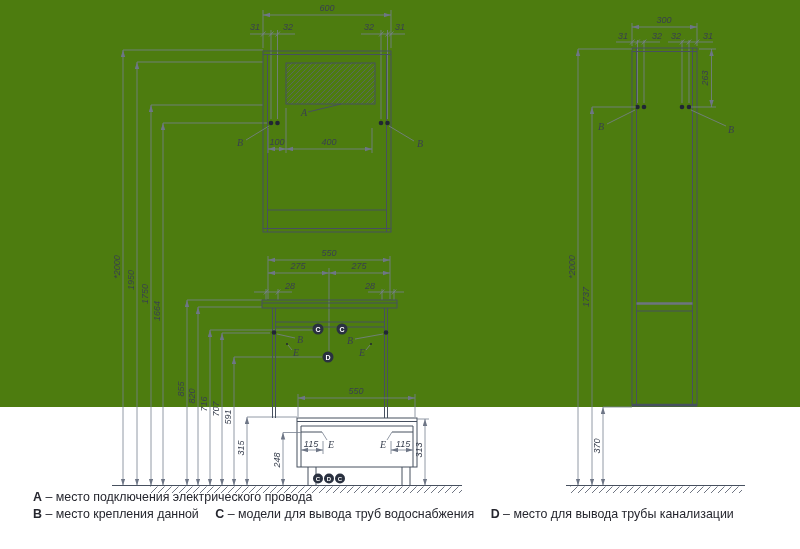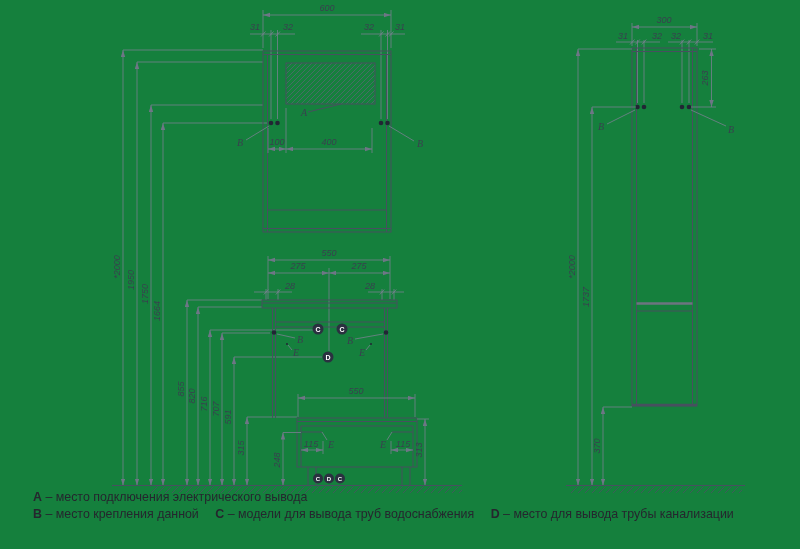--- a/index.html
+++ b/index.html
@@ -1,17 +1,17 @@
 <!DOCTYPE html>
 <html><head>
 <meta charset="utf-8">
 <style>
   html,body{margin:0;padding:0;background:#ffffff;width:800px;height:549px;overflow:hidden;
     font-family:"Liberation Sans",sans-serif;}
-  .stage{position:relative;width:800px;height:549px;background:#15803d;}
+  .stage{position:relative;width:800px;height:407px;background:#4d7c0f;}
   svg{position:absolute;left:0;top:0;}
   .fl{fill:none;stroke:#47505f;stroke-width:1;}
   .fl2{fill:none;stroke:#47505f;stroke-width:2.4;}
   .dim{fill:none;stroke:#77808f;stroke-width:0.8;}
   .dimtxt{font:italic 9px "Liberation Sans",sans-serif;fill:#39404f;}
   .pt{font:italic 10px "Liberation Serif",serif;fill:#39404f;}
   .dot{fill:#212634;stroke:none;}
   .badge{fill:#2a3140;stroke:none;}
   .btxt{font:bold 7px "Liberation Sans",sans-serif;fill:#ffffff;text-anchor:middle;}
   .btxt2{font:bold 6px "Liberation Sans",sans-serif;fill:#ffffff;text-anchor:middle;}
@@ -290,21 +290,21 @@
     <text class="dimtxt mid" transform="rotate(-90 599.5 446)" x="599.5" y="446">370</text>
 
     <line class="fl" x1="566" y1="485.5" x2="745" y2="485.5" stroke-width="0.9"></line>
     <rect x="570" y="486.5" width="172" height="6.5" fill="url(#hatchG)" stroke="none"></rect>
   </g>
 </svg>
 
 <div class="legend">
   <div>
     <span class="k">A</span>
-    <span>– место подключения электрического вывода</span>
+    <span>– место подключения электрического провода</span>
   </div>
   <div>
     <span class="seg">
       <span class="k">B</span>
       <span>– место крепления данной</span>
     </span><span class="seg">
       <span class="k">C</span>
       <span>– модели для вывода труб водоснабжения</span>
     </span><span class="seg">
       <span class="k">D</span>

